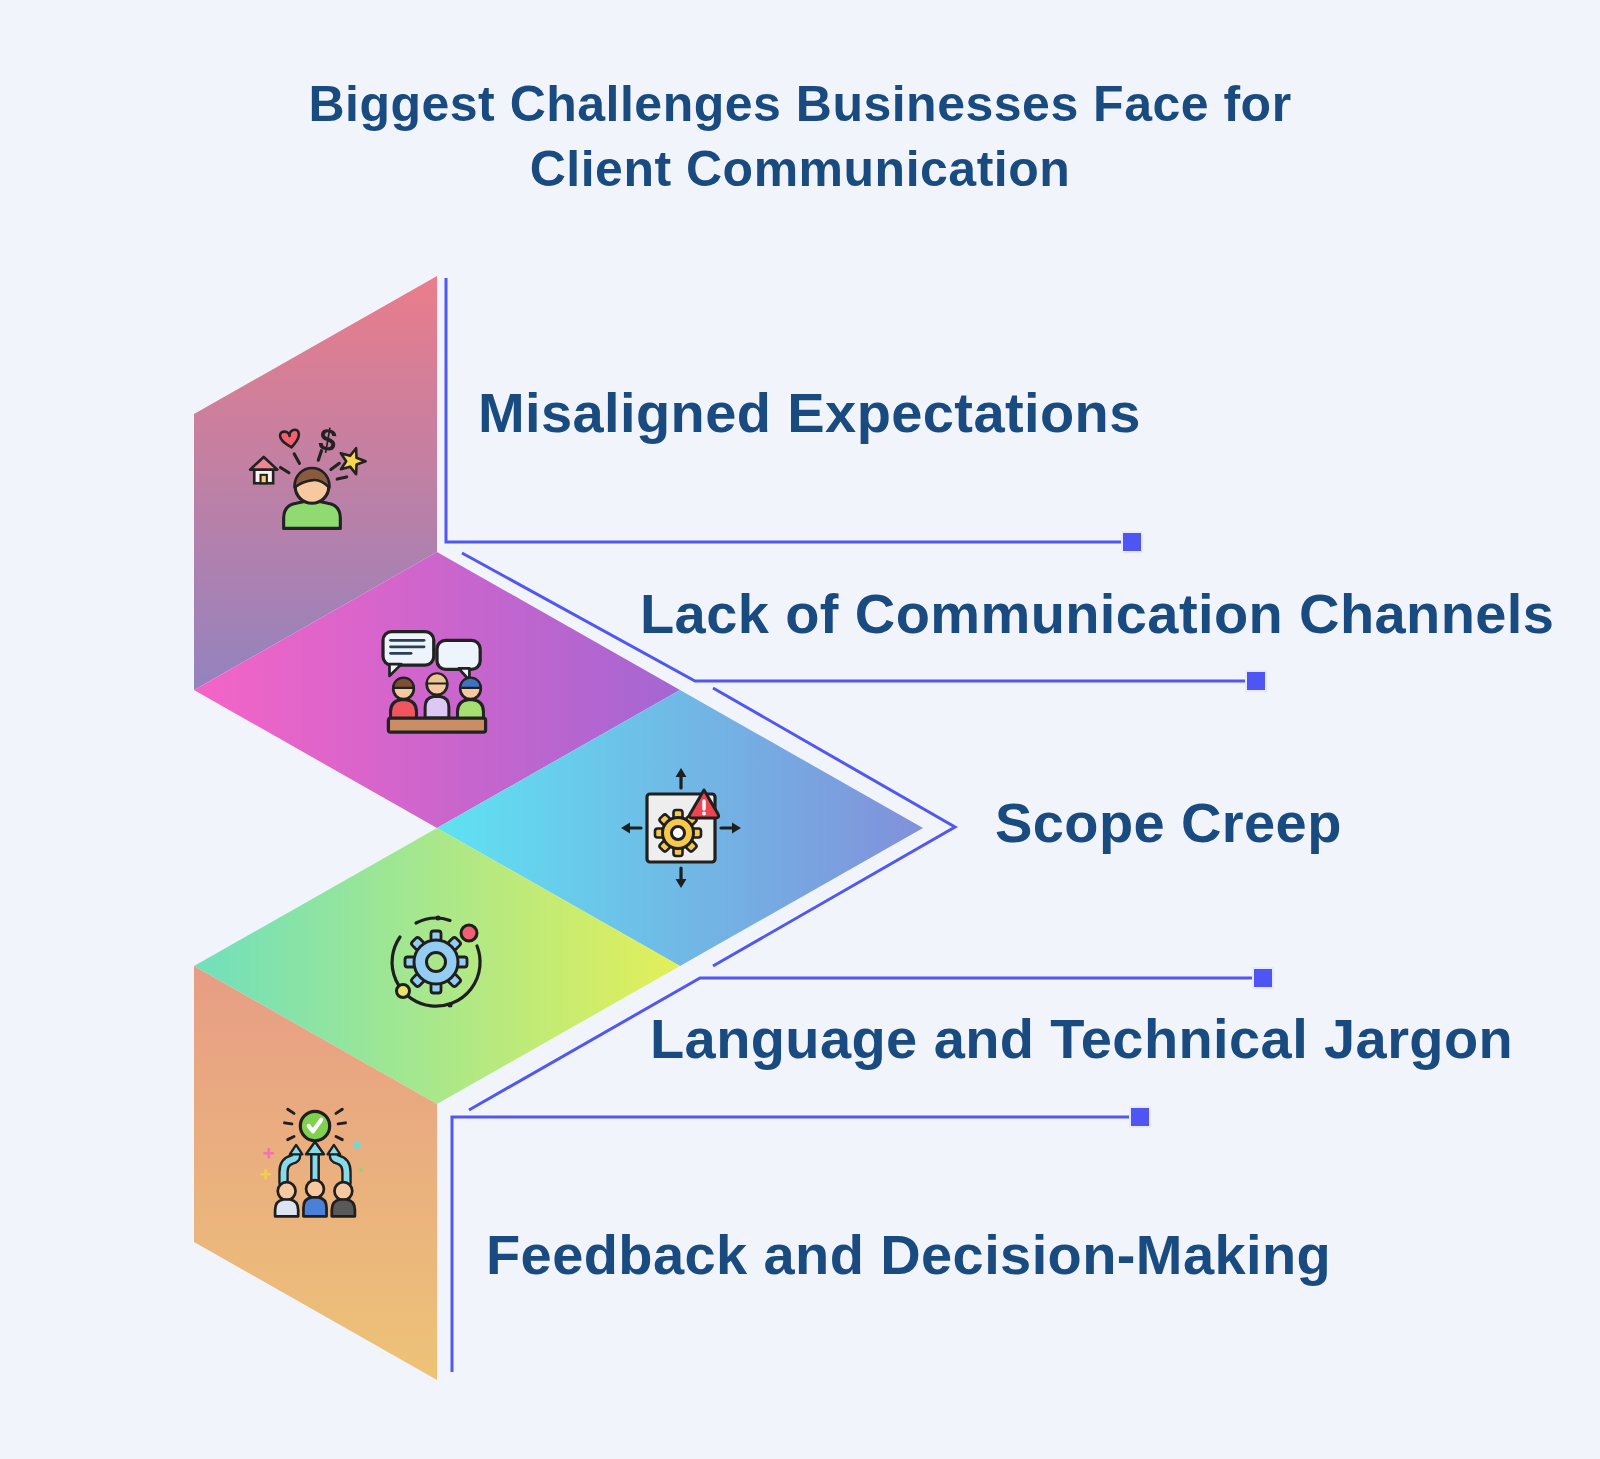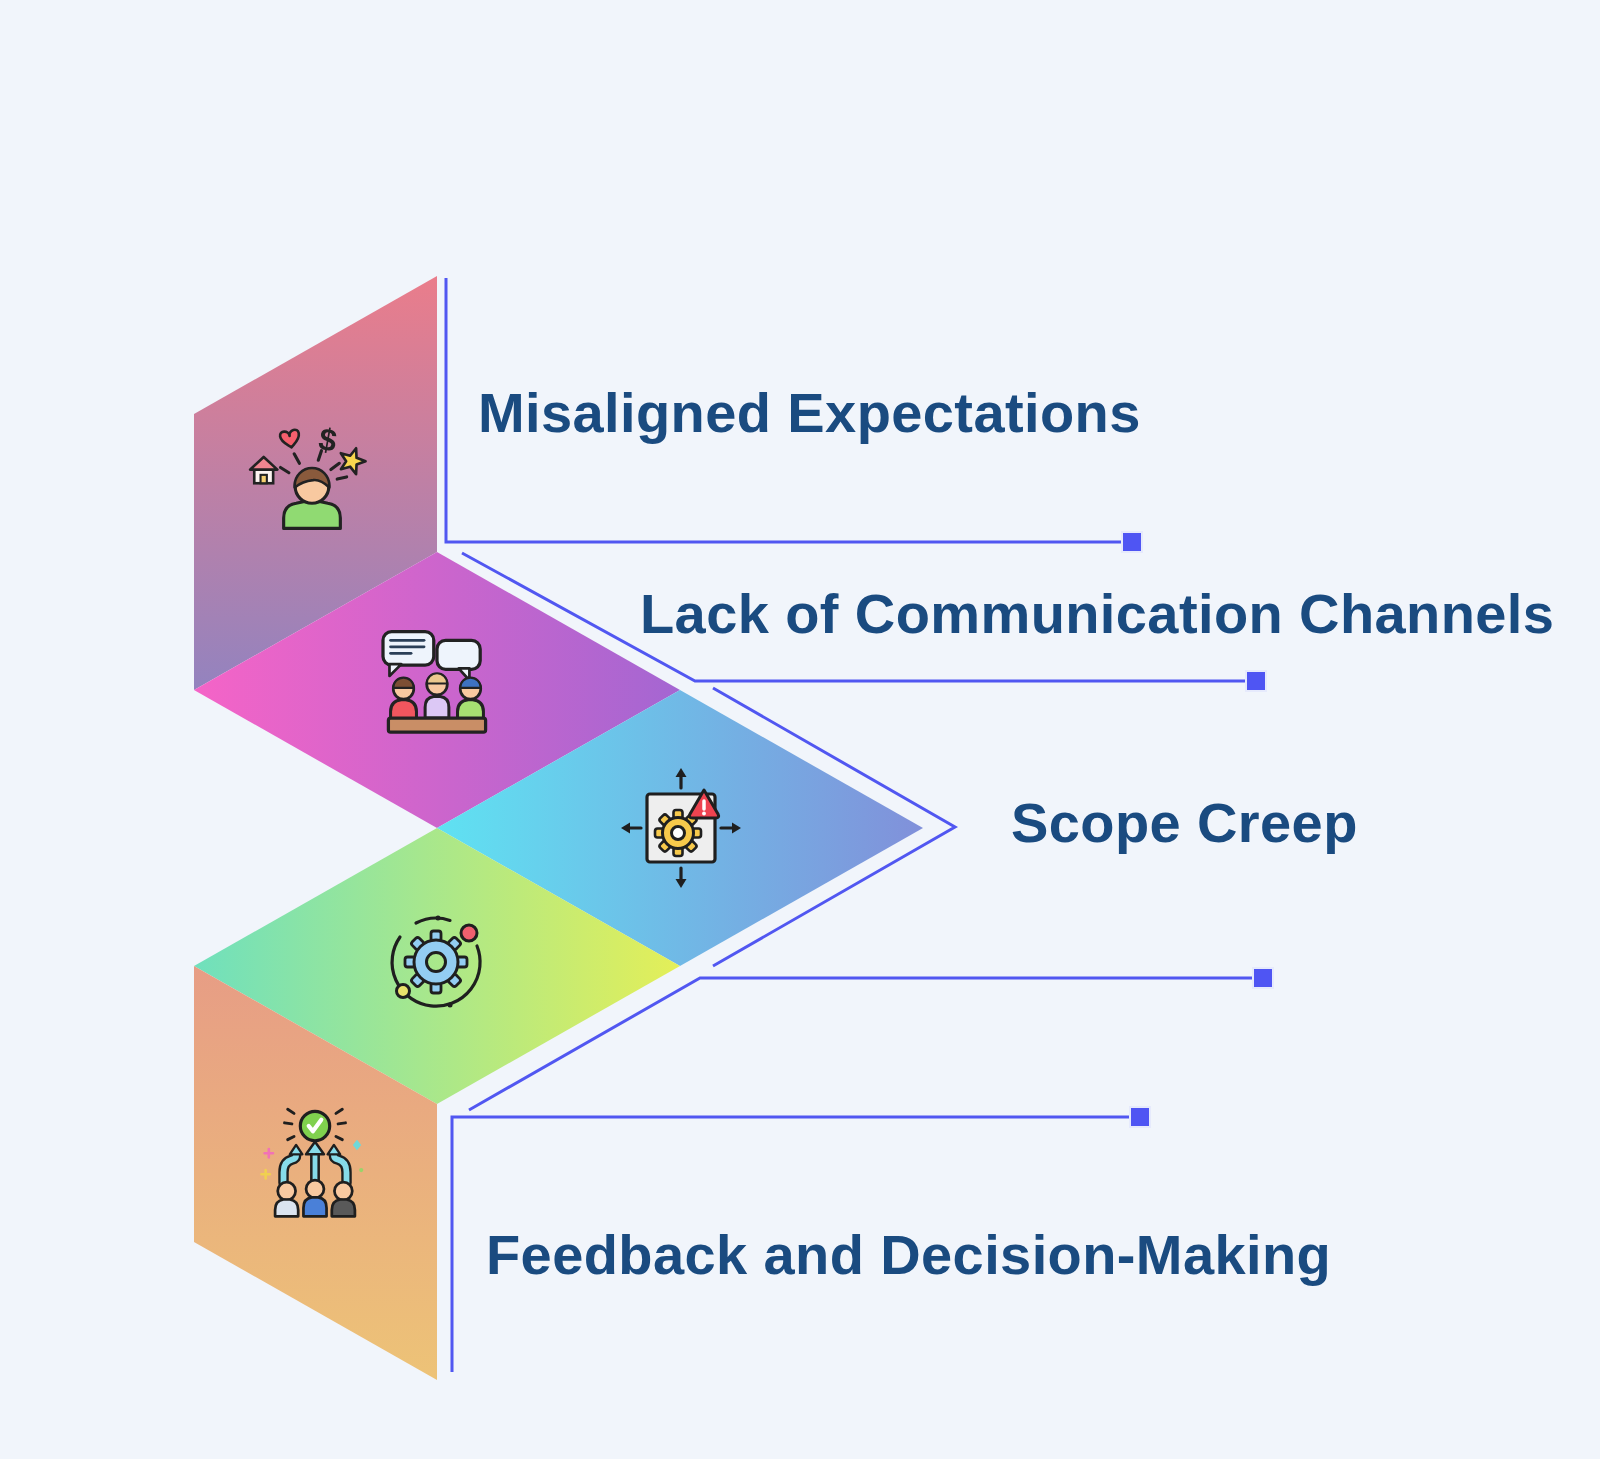--- a/index.html
+++ b/index.html
@@ -23,21 +23,21 @@
   .label{
     position:absolute;
     transform:translateY(-50%);
     font-size:56px;font-weight:600;
     letter-spacing:0.4px;
     color:#1a4b80;
     white-space:nowrap;
   }
   .label-1{left:478px;top:412px;}
   .label-2{left:640px;top:613px;text-align:center;}
-  .label-3{left:995px;top:822px;margin-left:16px;}
+  .label-3{left:995px;top:822px;}
   .label-4{left:650px;top:1038px;}
   .label-5{left:486px;top:1254px;}
 </style>
 </head>
 <body>
 
 <div id="stage">
 
   <svg id="shapes-svg" width="1600" height="1459" viewBox="0 0 1600 1459">
     <defs>
@@ -221,17 +221,19 @@
       <circle cx="0" cy="20" r="8.5" fill="#f8c9a0" stroke="#1f1f1f" stroke-width="2.6"></circle>
       <path d="M-11,46 L-11,38 Q-11,29 -3,28 L3,28 Q11,29 11,38 L11,46 Z" fill="#4a80d8" stroke="#1f1f1f" stroke-width="2.6" stroke-linejoin="round"></path>
 
       <path d="M-44,-18 L-44,-10 M-48,-14 L-40,-14" stroke="#f272b6" stroke-width="2.5" stroke-linecap="round"></path>
       <polygon points="40,-27 44,-22 40,-17 36,-22" fill="#6fd8d8"></polygon>
       <path d="M-47,2 L-47,10 M-51,6 L-43,6" stroke="#f0d050" stroke-width="2.5" stroke-linecap="round"></path>
       <circle cx="44" cy="2" r="2" fill="#9ad36a"></circle>
     </g>
   </svg>
 
+  <div class="title">Biggest Challenges Businesses Face for Client Communication</div>
   <div class="label label-1">Misaligned Expectations</div>
   <div class="label label-2">Lack of Communication Channels</div>
   <div class="label label-3">Scope Creep</div>
+  <div class="label label-4">Language and Technical Jargon</div>
   <div class="label label-5">Feedback and Decision-Making</div>
 </div>
 
 </body></html>

